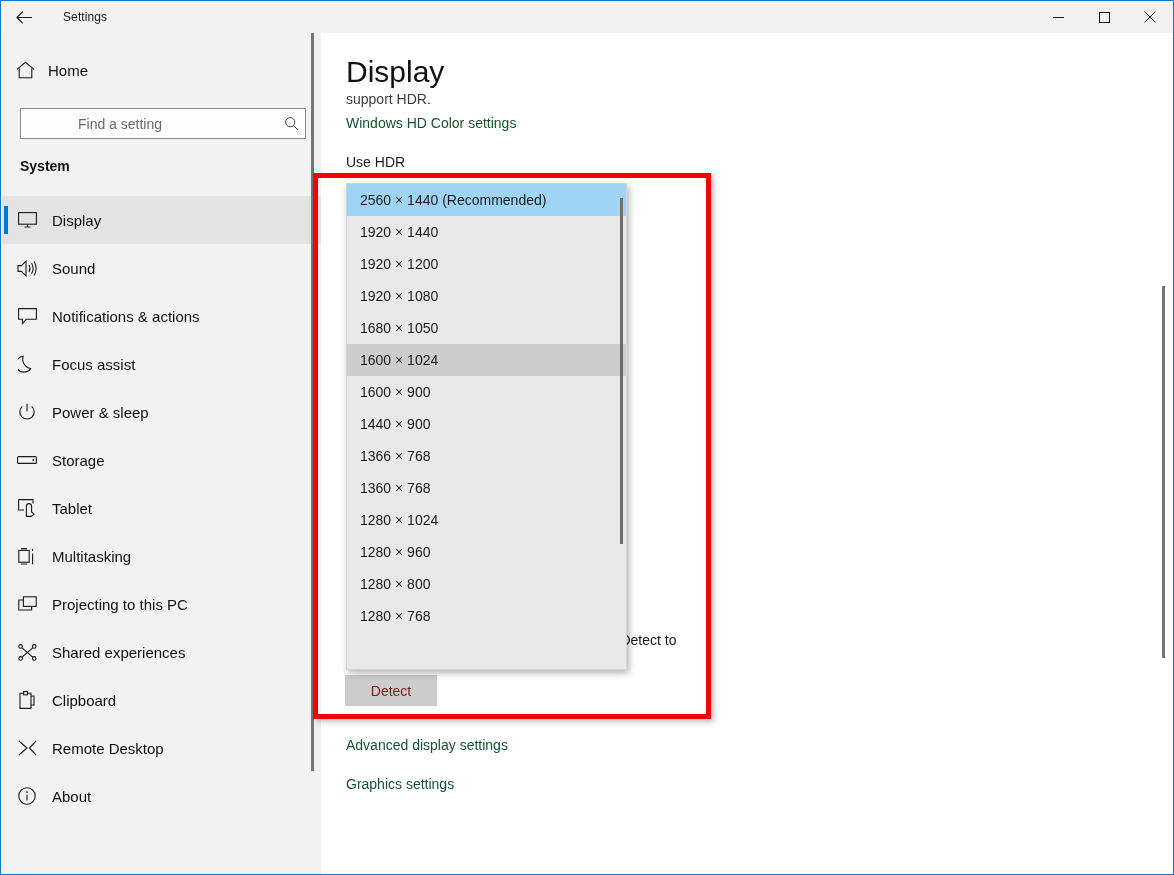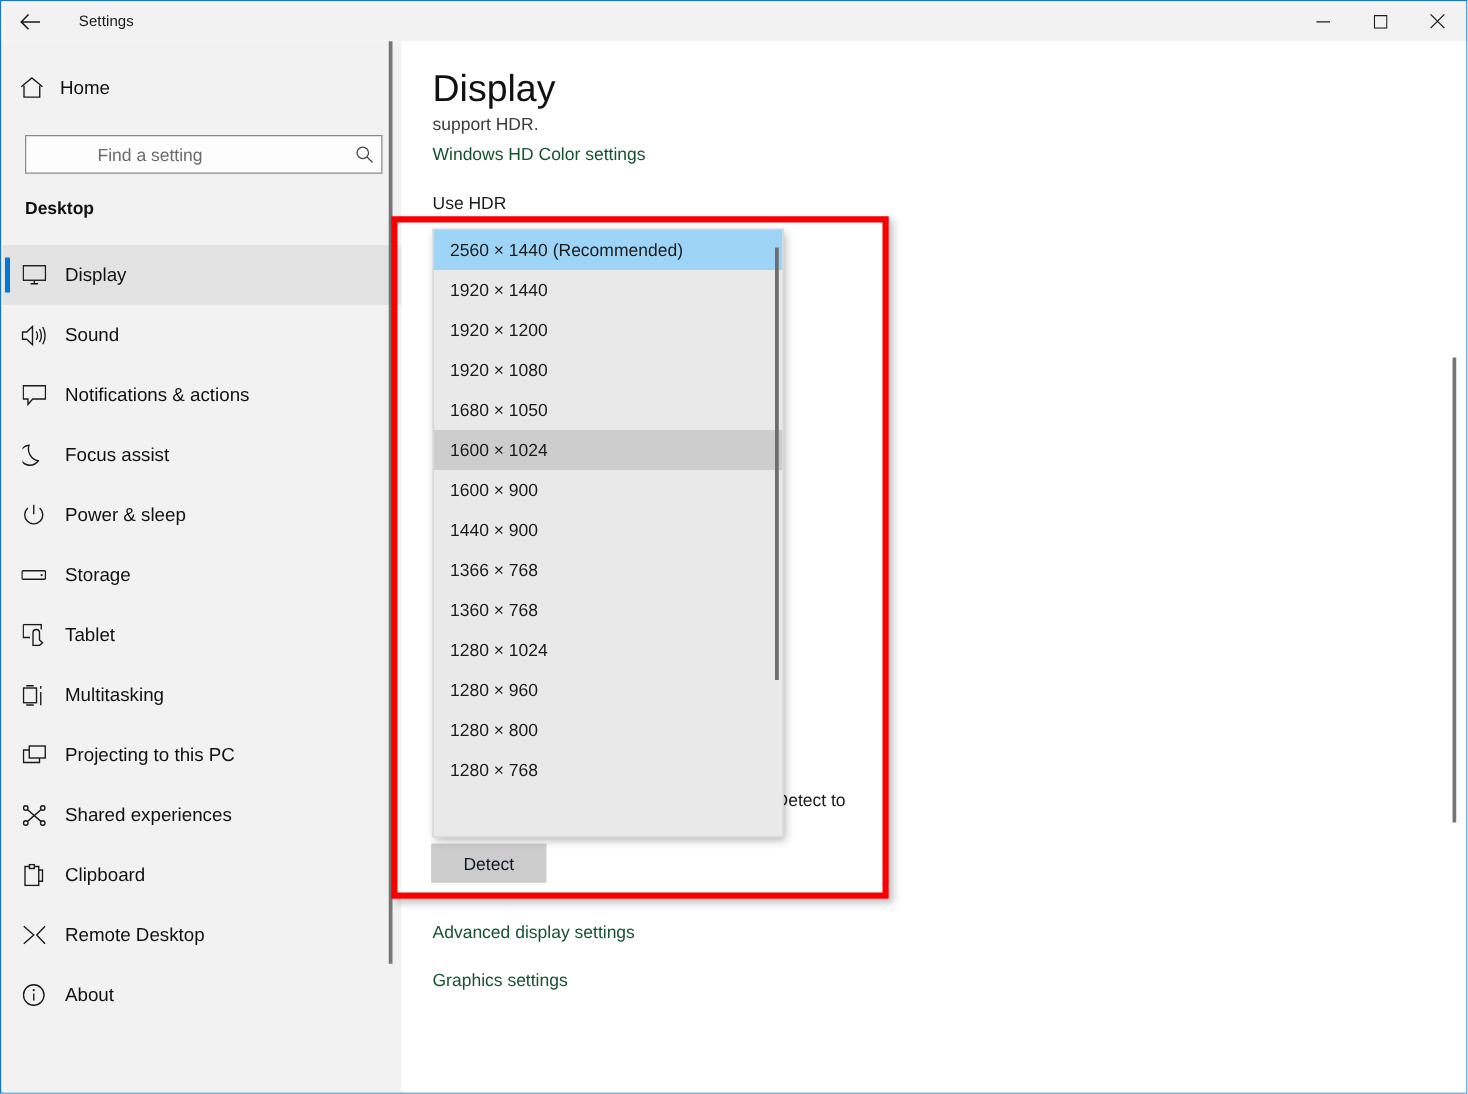--- a/index.html
+++ b/index.html
@@ -130,21 +130,21 @@
     font-size: 14px; color: #1a1a1a; line-height: 20px;
     z-index: 1;
   }
 
   
   .detect-btn {
     position: absolute; top: 642px; left: 23px;
     width: 92px; height: 31px;
     background: #cccccc; border: 1px solid #cccccc;
     font-family: "Liberation Sans", sans-serif;
-    font-size: 14px; color: #0f172a;
+    font-size: 14px; color: #7f1d1d;
     display: flex; align-items: center; justify-content: center;
     cursor: default; z-index: 8;
   }
 
   
   .dropdown {
     position: absolute; top: 150px; left: 24px;
     width: 281px; height: 487px;
     background: #e9e9e9;
     border: 1px solid #d4d4d4;
@@ -239,21 +239,21 @@
     <div class="search-wrap">
       <input type="text" placeholder="Find a setting" style="">
       <div class="search-ico">
         <svg width="15" height="15" viewBox="0 0 15 15" fill="none" stroke="#444" stroke-width="1">
           <circle cx="6.2" cy="6.2" r="4.6"></circle>
             <path d="M9.6 9.6 L14 14"></path>
         </svg>
       </div>
     </div>
 
-    <div class="group-label">Desktop</div>
+    <div class="group-label">System</div>
 
     <div class="navlist">
 
       <div class="navitem selected">
         <div class="nav-ico">
           <svg width="19" height="16" viewBox="0 0 19 16" fill="none" stroke="#1a1a1a" stroke-width="1.1">
             <rect x="0.6" y="0.6" width="17.8" height="11.6"></rect>
               <path d="M6.5 15 H12.5 M9.5 12.2 V15"></path>
           </svg>
         </div>

